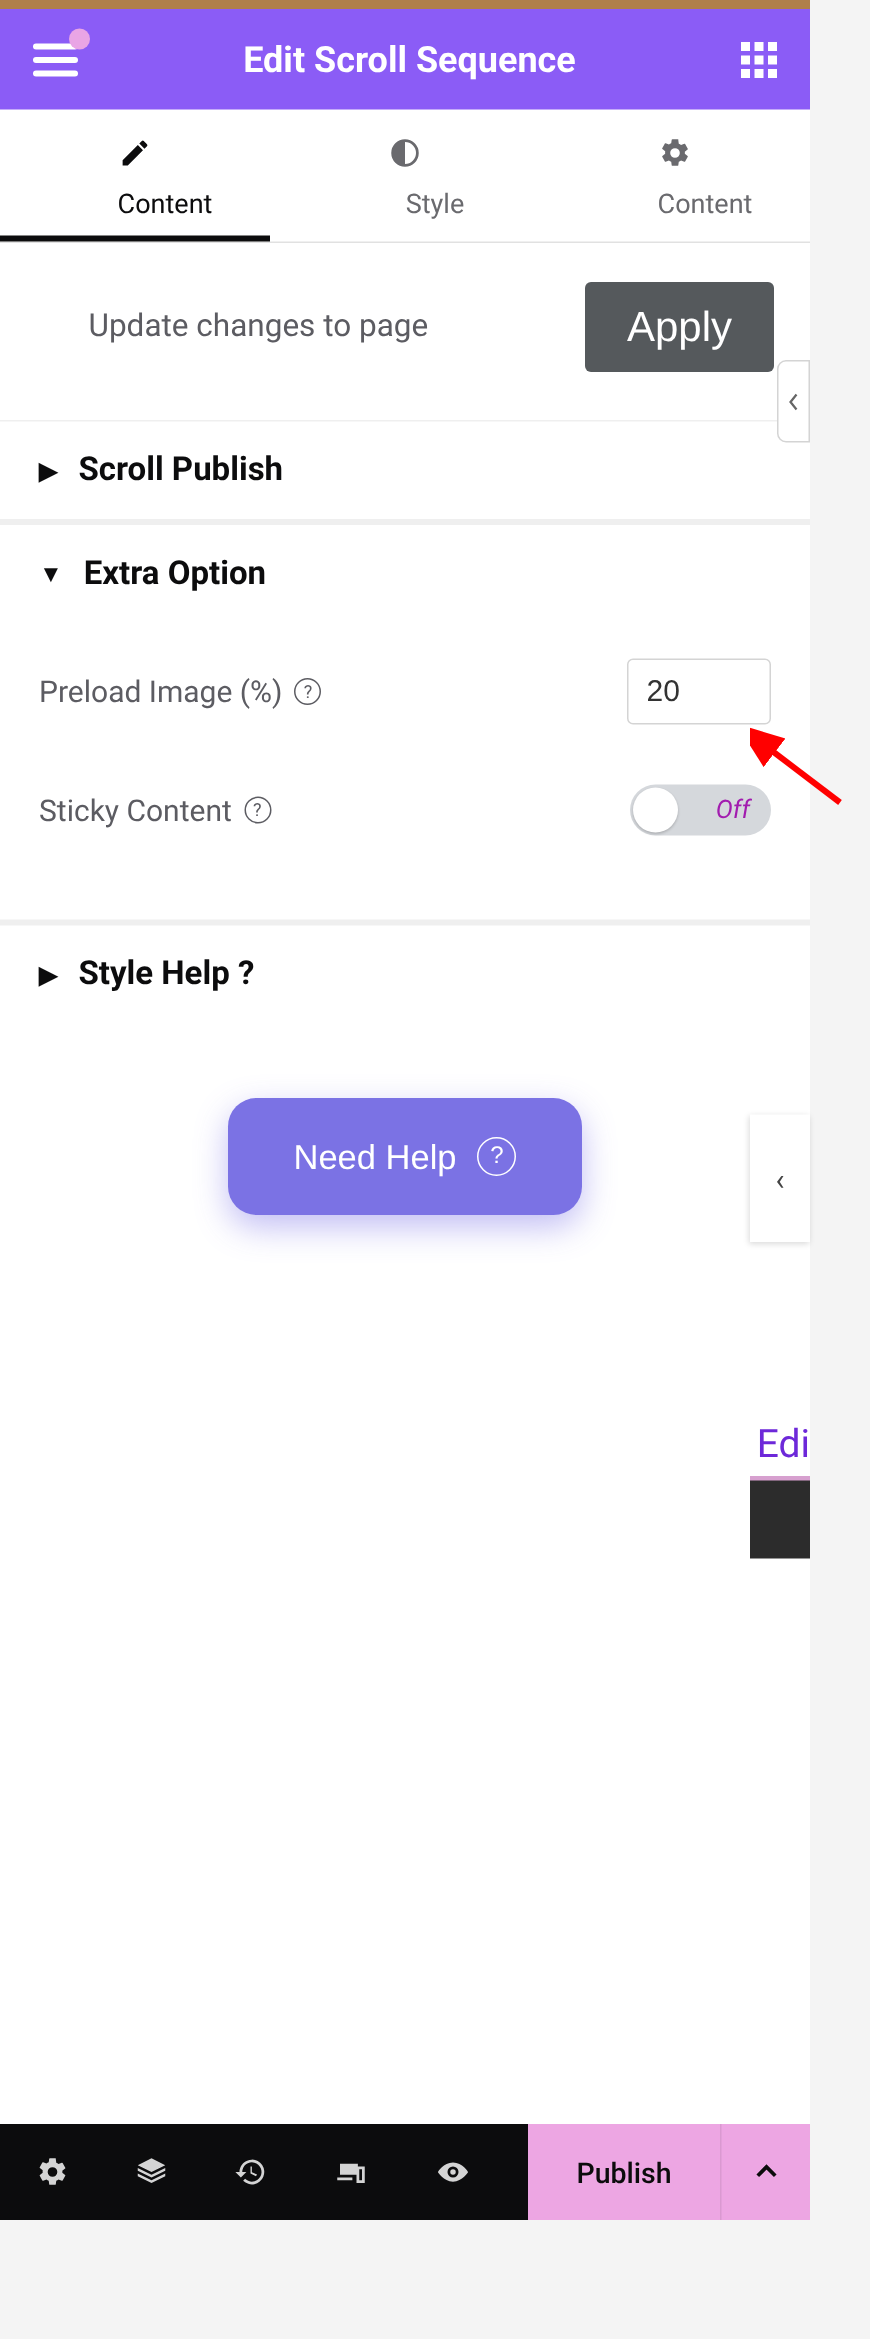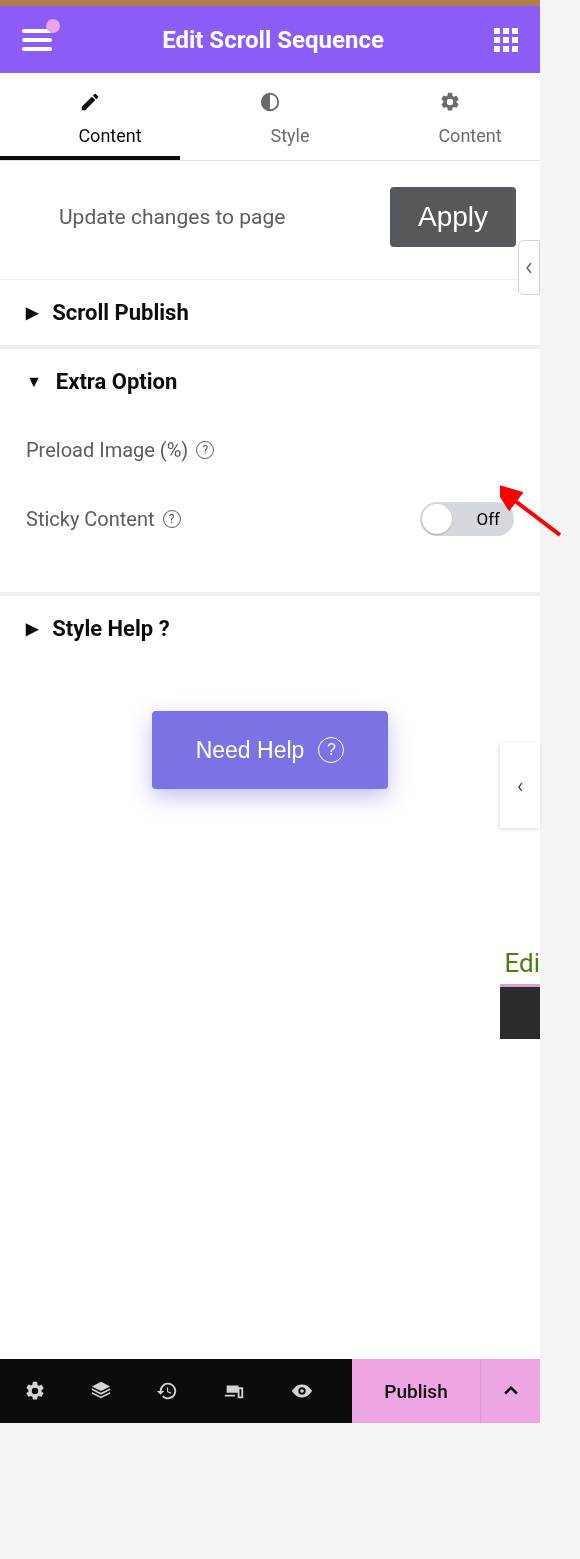--- a/index.html
+++ b/index.html
@@ -27,34 +27,34 @@
     .section { border-top: 1px solid #efefef; }
     .section-header { display: flex; align-items: center; padding: 20px 26px; cursor: pointer; font-weight: 700; font-size: 22px; color: #0c0c0d; }
     .caret { margin-right: 14px; font-size: 16px; }
     .section-body { padding: 4px 26px 36px; }
     .control-row { display: flex; align-items: center; justify-content: space-between; padding: 20px 0; }
     .control-label { color: #5c5c62; font-size: 20px; display: flex; align-items: center; gap: 8px; }
     .help-circle { width: 18px; height: 18px; border: 1.5px solid #5c5c62; border-radius: 50%; display: inline-flex; align-items: center; justify-content: center; font-size: 12px; color: #5c5c62; }
     .num-input { width: 96px; height: 44px; border: 1px solid #d4d4d4; border-radius: 4px; padding: 0 12px; font-size: 20px; color: #333; }
     .toggle { width: 94px; height: 34px; background: #d5d8dc; border-radius: 17px; position: relative; display: flex; align-items: center; justify-content: flex-end; padding: 0 14px; cursor: pointer; }
     .toggle-knob { width: 30px; height: 30px; background: #fff; border-radius: 50%; position: absolute; left: 2px; top: 2px; box-shadow: 0 1px 2px rgba(0,0,0,0.2); }
-    .toggle-label { color: #000000; font-size: 17px; }
+    .toggle-label { color: #a21caf; font-size: 17px; font-style: italic; }
     .thick-border-top { border-top: 4px solid #efefef; }
-    .need-help-btn { margin: 50px auto 0; display: flex; align-items: center; justify-content: center; gap: 14px; width: 236px; height: 78px; background: #7b72e4; color: #fff; border: none; border-radius: 4px; font-size: 23px; cursor: pointer; box-shadow: 0 8px 22px rgba(120,110,230,0.45); }
+    .need-help-btn { margin: 50px auto 0; display: flex; align-items: center; justify-content: center; gap: 14px; width: 236px; height: 78px; background: #7b72e4; color: #fff; border: none; border-radius: 19px; font-size: 23px; cursor: pointer; box-shadow: 0 8px 22px rgba(120,110,230,0.45); }
     .need-help-btn .help-circle { border-color: #fff; color: #fff; width: 26px; height: 26px; font-size: 16px; }
     .spacer { height: 570px; }
-    .footer { height: 64px; background: #0c0c0d; display: flex; align-items: center; }
+    .footer { height: 64px; background: #0c0c0d; display: flex; align-items: center; margin-top: 36px; }
     .footer-icons { display: flex; gap: 44px; padding-left: 24px; align-items: center; flex: 1; }
     .footer-icons .fi { color: #d4d4d4; cursor: pointer; font-size: 20px; display: inline-flex; }
     .publish { background: #eda6e3; height: 64px; display: flex; align-items: center; justify-content: center; color: #0c0c0d; font-size: 19px; font-weight: 500; cursor: pointer; flex: 0 0 128px; }
     .publish-caret { background: #eda6e3; height: 64px; flex: 0 0 60px; display: flex; align-items: center; justify-content: center; cursor: pointer; border-left: 1px solid rgba(0,0,0,0.08); }
     .arrow-annotation { position: absolute; pointer-events: none; }
     .side-box1 { position: absolute; top: 240px; right: 0; width: 22px; height: 55px; background: #fff; border: 1px solid #d4d4d4; border-radius: 6px 0 0 6px; display: flex; align-items: center; justify-content: center; }
     .side-box2 { position: absolute; top: 743px; right: 0; width: 40px; height: 85px; background: #fff; box-shadow: -1px 1px 4px rgba(0,0,0,0.15); display: flex; align-items: center; justify-content: center; color: #444; font-size: 20px; }
-    .side-text { position: absolute; top: 948px; right: 0; color: #4d7c0f; font-size: 26px; }
+    .side-text { position: absolute; top: 948px; right: 0; color: #6d28d9; font-size: 26px; }
     .side-dark { position: absolute; top: 984px; right: 0; width: 40px; height: 55px; background: #2c2c2c; border-top: 3px solid #d7a0cf; }
   </style>
 </head>
 <body>
 
 <div class="panel" style="position:relative;">
   <div class="topbar-brown"></div>
 
   <div class="header">
     <div class="menu-icon">
@@ -122,20 +122,21 @@
       <div class="section-header">
         <span class="caret">▼</span>
         <span>Extra Option</span>
       </div>
       <div class="section-body">
         <div class="control-row">
           <span class="control-label">
             <span>Preload Image (%)</span>
             <span class="help-circle">?</span>
           </span>
+          <input class="num-input" type="text" value="20" style="">
         </div>
         <div class="control-row">
           <span class="control-label">
             <span>Sticky Content</span>
             <span class="help-circle">?</span>
           </span>
           <div class="toggle">
             <span class="toggle-knob"></span>
             <span class="toggle-label">Off</span>
           </div>

